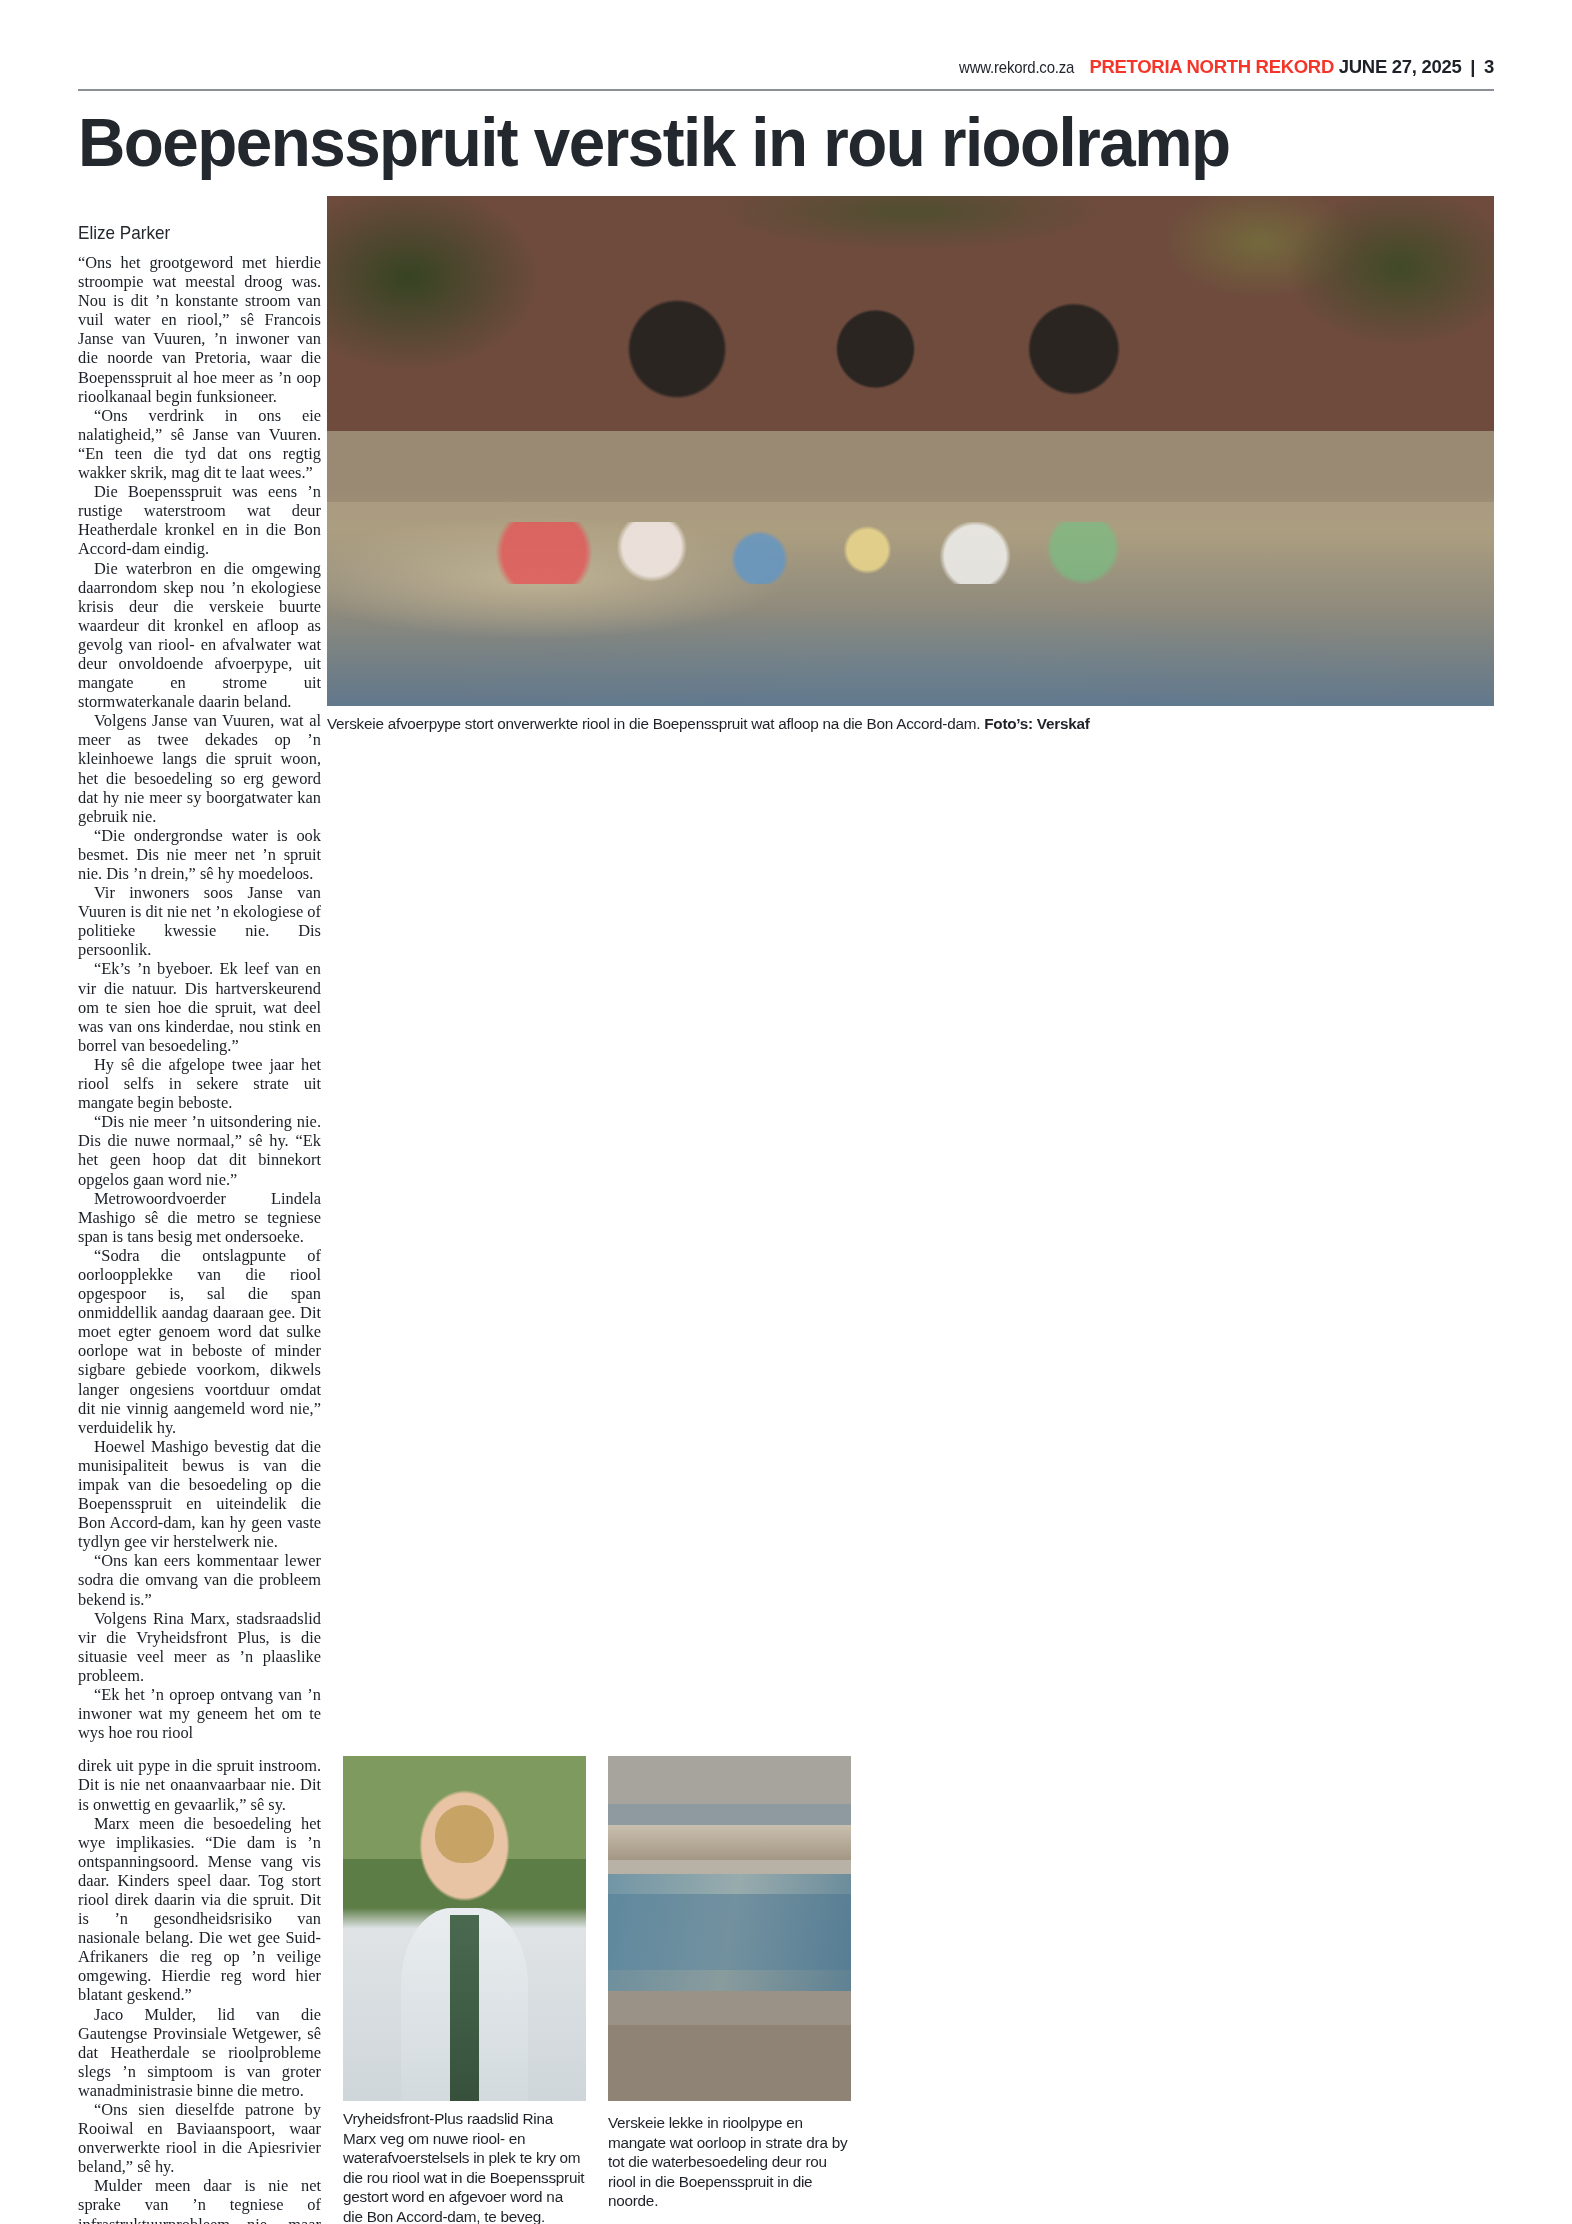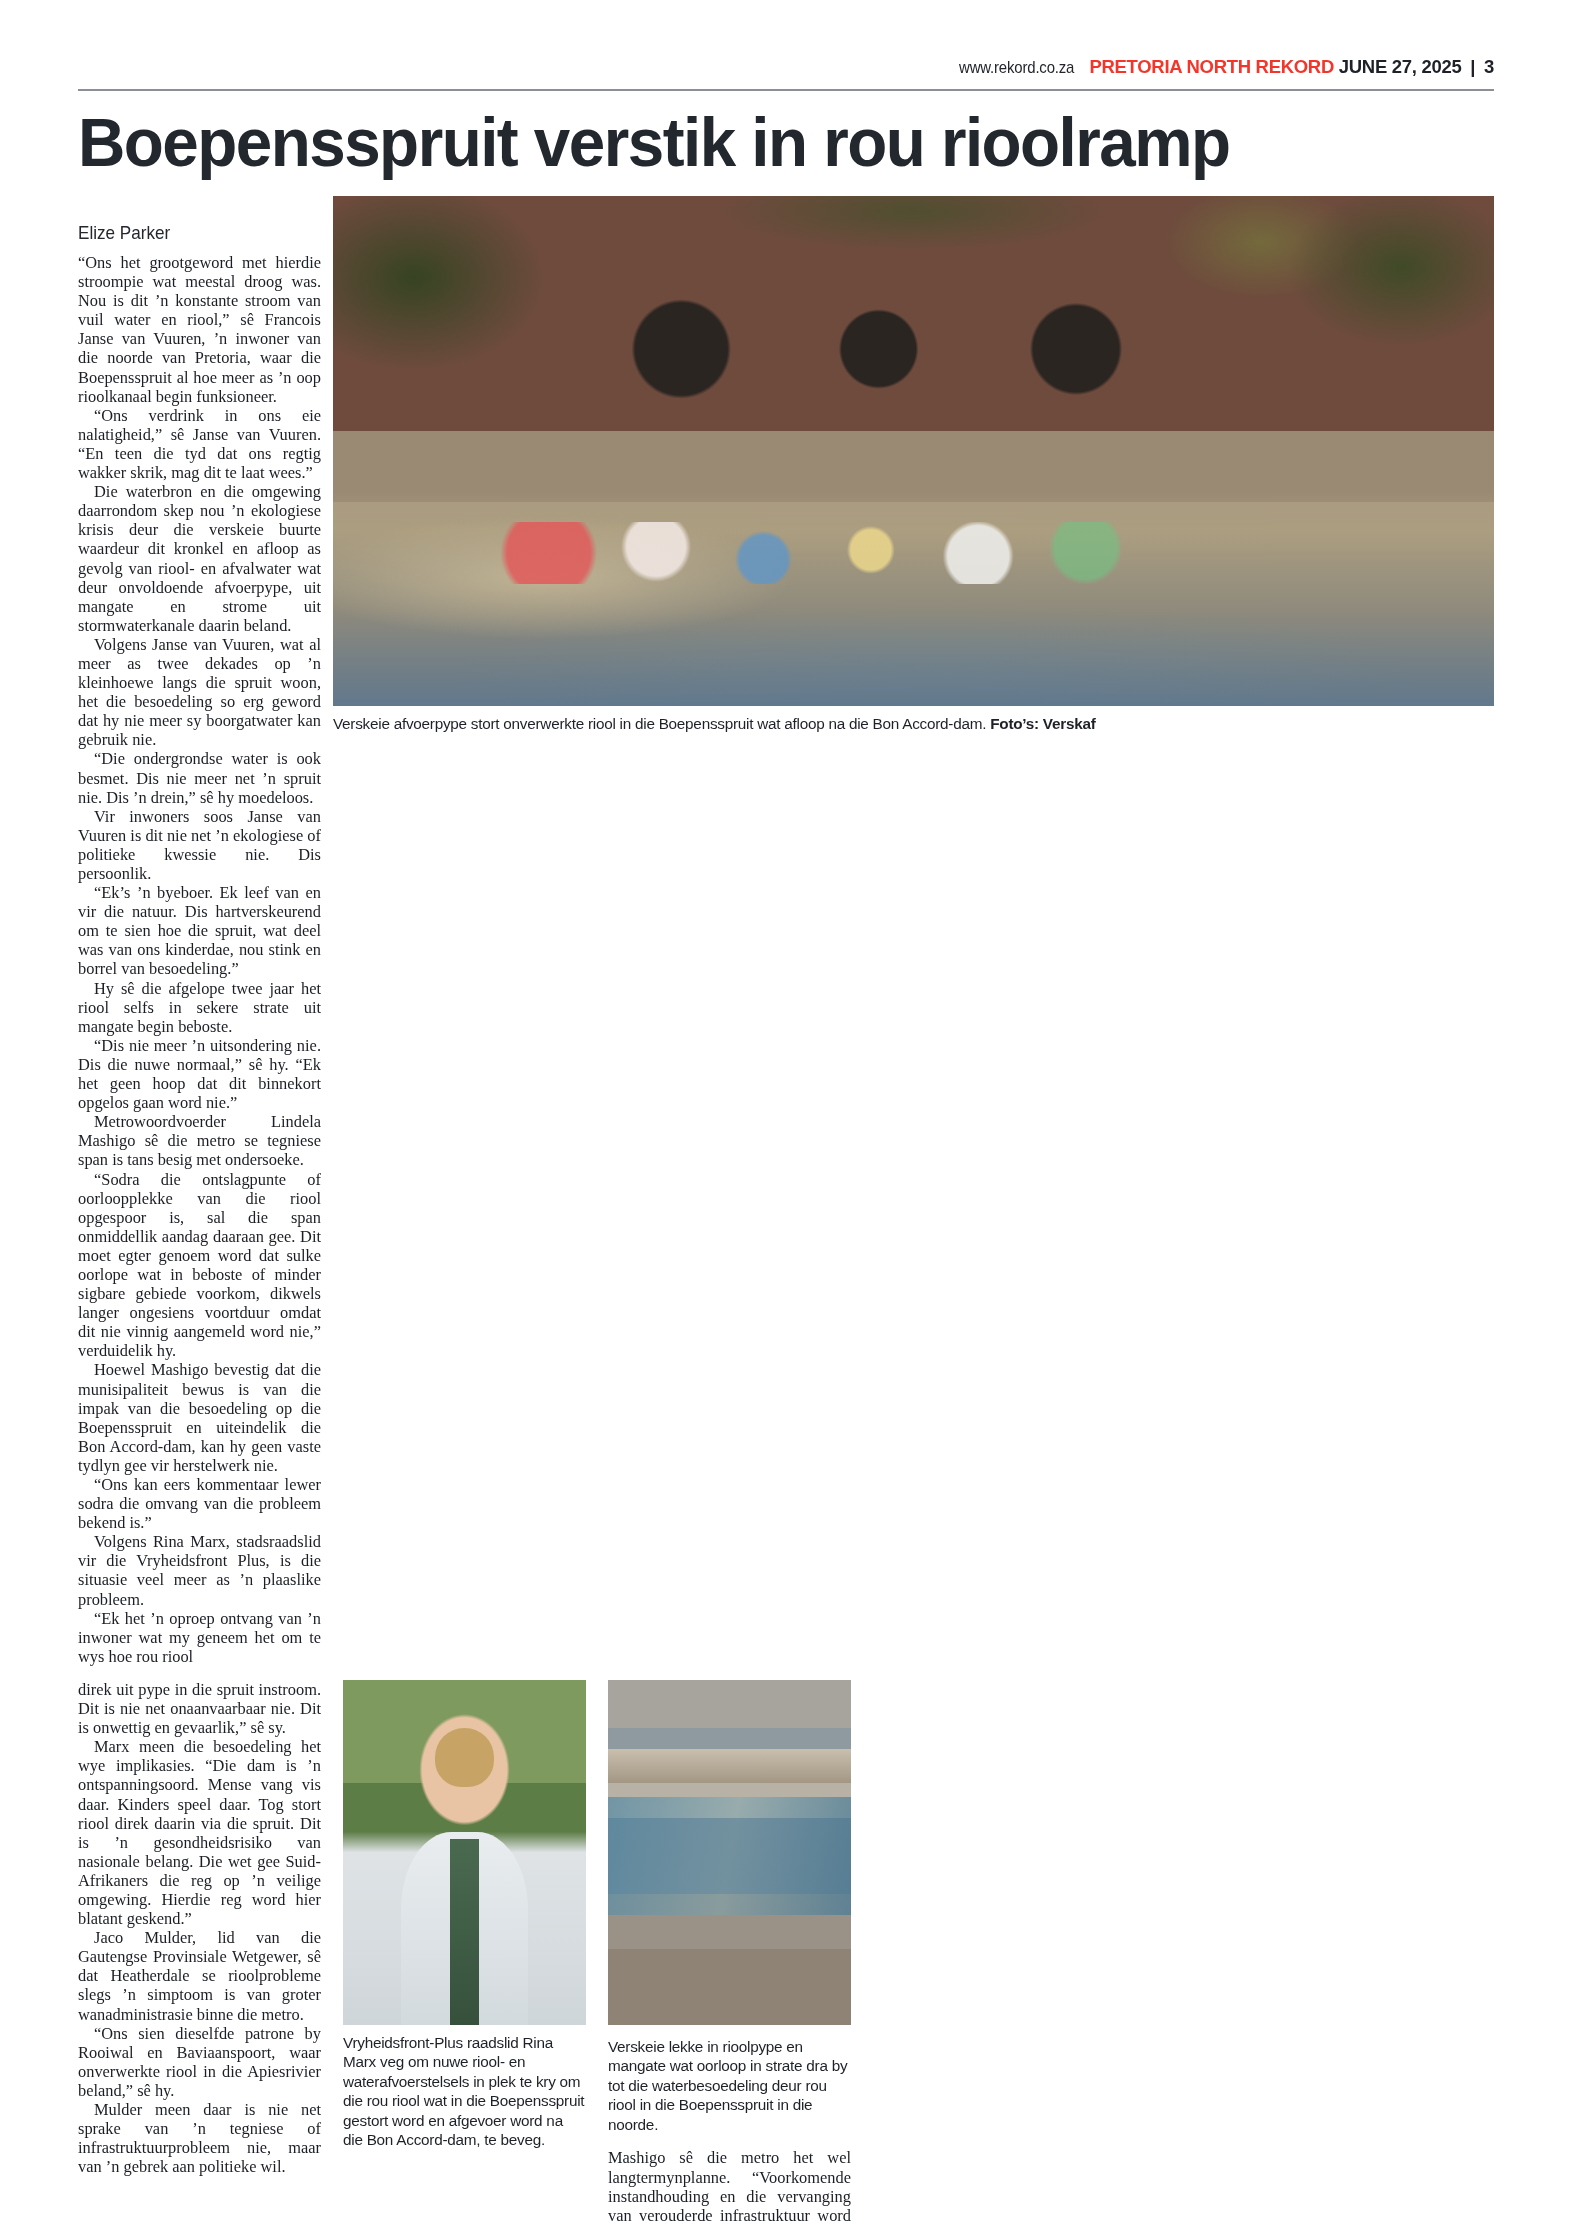--- a/index.html
+++ b/index.html
@@ -98,21 +98,21 @@
   }
   .caption b { font-weight: bold; }
 
   
   .art1 {
     position: relative;
     margin-top: 8px;
   }
   .art1-top {
     display: flex;
-    gap: 12px;
+    gap: 6px;
     align-items: flex-start;
     margin-top: 19px;
   }
   .col-narrow { width: 243px; flex: 0 0 243px; }
   .art1-photo-wrap { flex: 1 1 auto; }
 
   .photo {
     position: relative;
     overflow: hidden;
     background: #b9c3c9;
@@ -230,20 +230,21 @@
   <div class="art1">
 
     <div class="art1-top">
 
       <div class="col-narrow">
         <div class="byline">Elize Parker</div>
         <div class="spacer8"></div>
         <div class="body-text">
           <p class="first">“Ons het grootgeword met hierdie stroompie wat meestal droog was. Nou is dit ’n konstante stroom van vuil water en riool,” sê Francois Janse van Vuuren, ’n inwoner van die noorde van Pretoria, waar die Boepensspruit al hoe meer as ’n oop rioolkanaal begin funksioneer.</p>
           <p>“Ons verdrink in ons eie nalatigheid,” sê Janse van Vuuren. “En teen die tyd dat ons regtig wakker skrik, mag dit te laat wees.”</p>
+          <p>Die Boepensspruit was eens ’n rustige waterstroom wat deur Heatherdale kronkel en in die Bon Accord-dam eindig.</p>
           <p>Die waterbron en die omgewing daarrondom skep nou ’n ekologiese krisis deur die verskeie buurte waardeur dit kronkel en afloop as gevolg van riool- en afvalwater wat deur onvoldoende afvoerpype, uit mangate en strome uit stormwaterkanale daarin beland.</p>
           <p>Volgens Janse van Vuuren, wat al meer as twee dekades op ’n kleinhoewe langs die spruit woon, het die besoedeling so erg geword dat hy nie meer sy boorgatwater kan gebruik nie.</p>
           <p>“Die ondergrondse water is ook besmet. Dis nie meer net ’n spruit nie. Dis ’n drein,” sê hy moedeloos.</p>
           <p>Vir inwoners soos Janse van Vuuren is dit nie net ’n ekologiese of politieke kwessie nie. Dis persoonlik.</p>
           <p>“Ek’s ’n byeboer. Ek leef van en vir die natuur. Dis hartverskeurend om te sien hoe die spruit, wat deel was van ons kinderdae, nou stink en borrel van besoedeling.”</p>
           <p>Hy sê die afgelope twee jaar het riool selfs in sekere strate uit mangate begin beboste.</p>
           <p>“Dis nie meer ’n uitsondering nie. Dis die nuwe normaal,” sê hy. “Ek het geen hoop dat dit binnekort opgelos gaan word nie.”</p>
           <p>Metrowoordvoerder Lindela Mashigo sê die metro se tegniese span is tans besig met ondersoeke.</p>
           <p>“Sodra die ontslagpunte of oorloopplekke van die riool opgespoor is, sal die span onmiddellik aandag daaraan gee. Dit moet egter genoem word dat sulke oorlope wat in beboste of minder sigbare gebiede voorkom, dikwels langer ongesiens voortduur omdat dit nie vinnig aangemeld word nie,” verduidelik hy.</p>
           <p>Hoewel Mashigo bevestig dat die munisipaliteit bewus is van die impak van die besoedeling op die Boepensspruit en uiteindelik die Bon Accord-dam, kan hy geen vaste tydlyn gee vir herstelwerk nie.</p>

